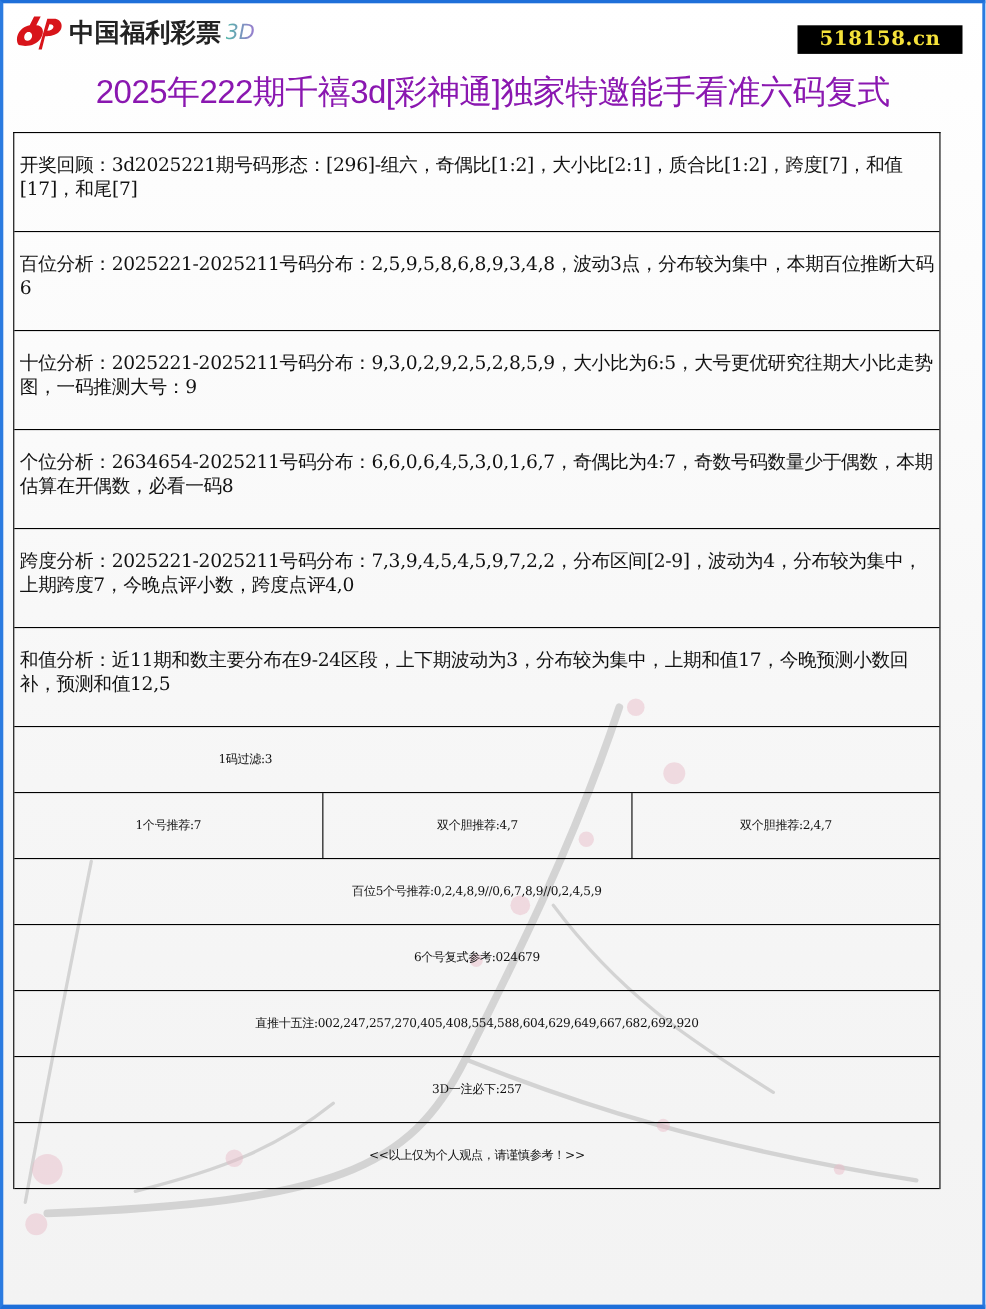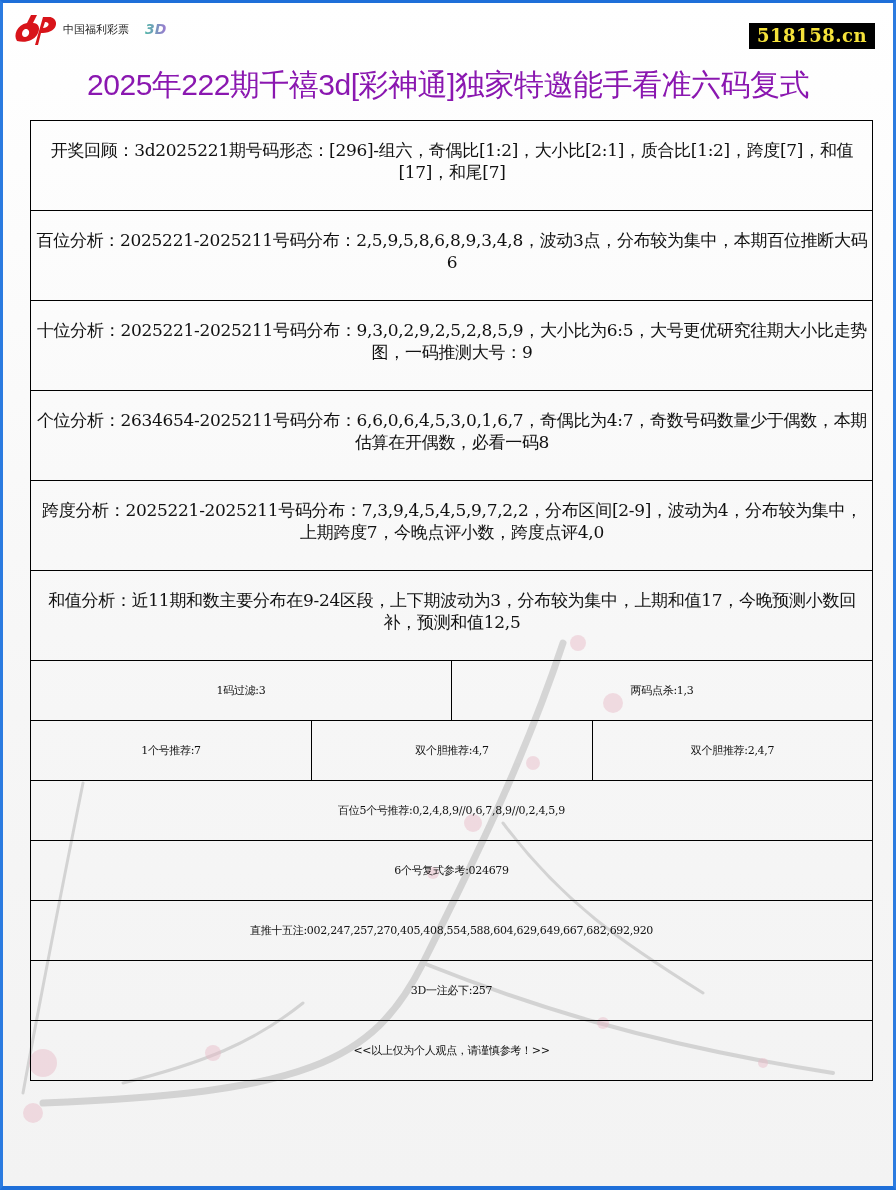--- a/index.html
+++ b/index.html
@@ -27,44 +27,44 @@
   .header {
     position: absolute; left: 0; top: 0; width: 890px; height: 56px; z-index: 1;
   }
   .logo {
     position: absolute; left: 8px; top: 8px; height: 36px;
     display: flex; align-items: center;
   }
   .logo-mark { width: 48px; height: 36px; }
   .logo-text {
     font-family: "DejaVu Sans", "Liberation Sans", sans-serif;
-    font-weight: normal; font-size: 11px; color: #222; margin-left: 4px; letter-spacing: 0px;
+    font-weight: bold; font-size: 23px; color: #222; margin-left: 4px; letter-spacing: 0px;
   }
   .logo-3d {
     font-family: "DejaVu Sans", "Liberation Sans", sans-serif;
-    font-style: italic; font-weight: bold; font-size: 14px; margin-left: 16px;
+    font-style: italic; font-weight: normal; font-size: 19px; margin-left: 4px;
     background: linear-gradient(90deg, #53b7a8, #9a7ad0);
     -webkit-background-clip: text; background-clip: text; color: transparent;
   }
   .site-badge {
     position: absolute; right: 18px; top: 20px;
     background: #000; color: #f5e23a;
     font-family: "DejaVu Serif", "Liberation Serif", serif;
-    font-size: 18px; font-weight: bold; padding: 2px 8px; line-height: 22px;
+    font-size: 18px; font-weight: bold; padding: 2px 20px; line-height: 22px;
     letter-spacing: 0.5px;
   }
   .title {
     position: absolute; left: 0; top: 62px; width: 890px; text-align: center;
     color: #8a17b0; font-size: 30px; line-height: 40px; z-index: 1;
     font-family: Liberation Sans, sans-serif;
     white-space: nowrap; letter-spacing: -0.5px;
   }
   .table {
-    position: absolute; left: 27px; top: 117px; width: 841px; z-index: 1;
-    border: 1px solid #000; border-bottom: none; text-align: center;
+    position: absolute; left: 9px; top: 117px; width: 841px; z-index: 1;
+    border: 1px solid #000; border-bottom: none;
   }
   .row { border-bottom: 1px solid #000; box-sizing: border-box; display: flex; }
   .row.text { height: 90px; padding: 18px 4px 0 5px; align-items: flex-start; }
   .row.text .txt {
     font-size: 17px; line-height: 22px; color: #111; letter-spacing: -0.3px;
     font-family: "DejaVu Serif", "Liberation Serif", serif;
   }
   .row.cells { height: 60px; }
   .cell {
     flex: 1; display: flex; align-items: center; justify-content: center;
@@ -130,21 +130,20 @@
     </div>
     <div class="row text">
       <div class="txt">跨度分析：2025221-2025211号码分布：7,3,9,4,5,4,5,9,7,2,2，分布区间[2-9]，波动为4，分布较为集中，上期跨度7，今晚点评小数，跨度点评4,0</div>
     </div>
     <div class="row text">
       <div class="txt">和值分析：近11期和数主要分布在9-24区段，上下期波动为3，分布较为集中，上期和值17，今晚预测小数回补，预测和值12,5</div>
     </div>
 
     <div class="row cells">
       <div class="cell" style="flex: 0 0 420px;">1码过滤:3</div>
-      <div class="cell">两码点杀:1,3</div>
     </div>
     <div class="row cells">
       <div class="cell" style="flex: 0 0 280px;">1个号推荐:7</div>
       <div class="cell" style="flex: 0 0 280px;">双个胆推荐:4,7</div>
       <div class="cell">双个胆推荐:2,4,7</div>
     </div>
     <div class="row cells">
       <div class="cell">百位5个号推荐:0,2,4,8,9//0,6,7,8,9//0,2,4,5,9</div>
     </div>
     <div class="row cells">

